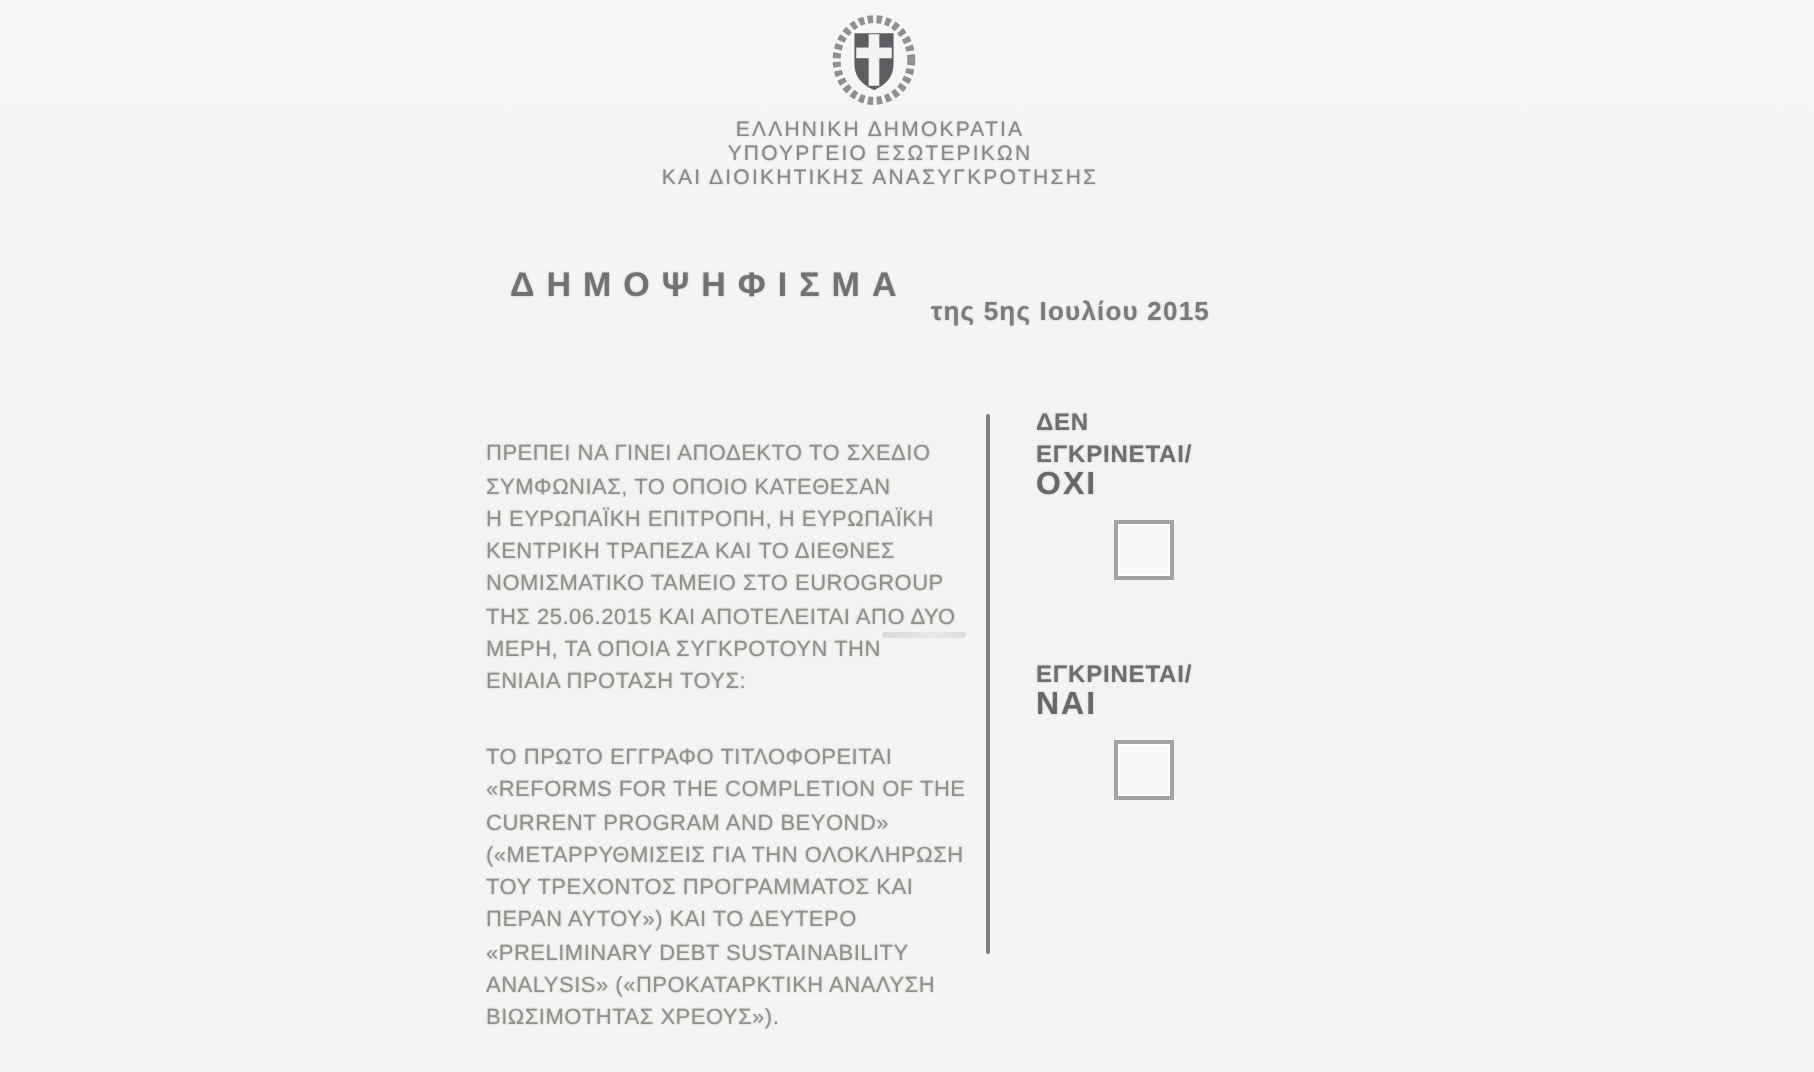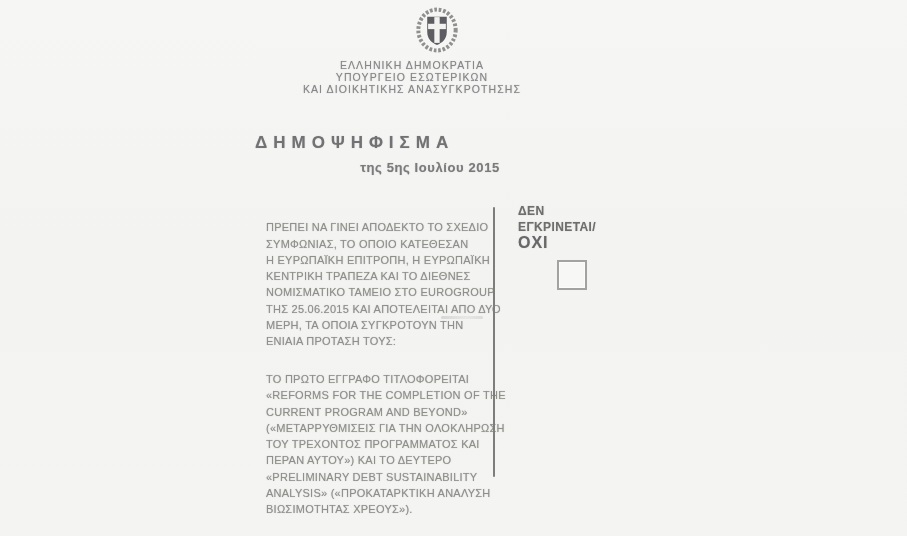--- a/index.html
+++ b/index.html
@@ -11,40 +11,40 @@
   .page{
     position:relative;width:907px;height:536px;
     background:linear-gradient(180deg,#f6f6f4 0%,#f3f3f1 45%,#f4f4f2 100%);
   }
   
   .ink{ text-shadow:0 0 1px rgba(130,130,128,.55); }
 
   
   .emblem{position:absolute;left:414px;top:6px;width:46px;height:48px;}
   .ministry{
-    position:absolute;left:237px;top:59px;width:350px;
+    position:absolute;left:265px;top:59px;width:350px;
     text-align:center;color:#87878a;font-size:10.5px;line-height:12px;
     letter-spacing:1.1px;white-space:pre-line;font-weight:500;
   }
   .title{
     position:absolute;left:255px;top:133px;width:350px;
     text-align:left;color:#727274;font-size:17px;font-weight:700;
     letter-spacing:6px;
   }
   .subtitle{
-    position:absolute;left:255px;top:160px;width:350px;
-    text-align:center;color:#7b7b7d;font-size:13px;font-weight:700;
+    position:absolute;left:255px;top:148px;width:350px;
+    text-align:right;color:#7b7b7d;font-size:13px;font-weight:700;
     letter-spacing:.6px;
   }
 
   
   .question{
     position:absolute;left:243px;top:203px;width:250px;
     color:#8f8f8c;font-size:11px;line-height:16.3px;letter-spacing:.25px;
-    white-space:pre-line;font-weight:500;margin-left:23px;
+    white-space:pre-line;font-weight:500;
   }
   .question .para2{margin-top:5px;}
 
   
   .divider{
     position:absolute;left:493px;top:207px;width:2px;height:270px;
     background:#7d7d7b;border-radius:1px;
   }
 
   
@@ -117,15 +117,20 @@
   <div class="options">
 
     <div>
       <div class="opt-label1 ink">ΔΕΝ ΕΓΚΡΙΝΕΤΑΙ/</div>
       <div class="opt-label2 ink">ΟΧΙ</div>
       <div class="checkbox"></div>
     </div>
 
     <div class="opt-gap"></div>
 
+    <div>
+      <div class="opt-label1 ink">ΕΓΚΡΙΝΕΤΑΙ/</div>
+      <div class="opt-label2 ink">ΝΑΙ</div>
+      <div class="checkbox"></div>
+    </div>
 
   </div>
 </div>
 
 </body></html>

